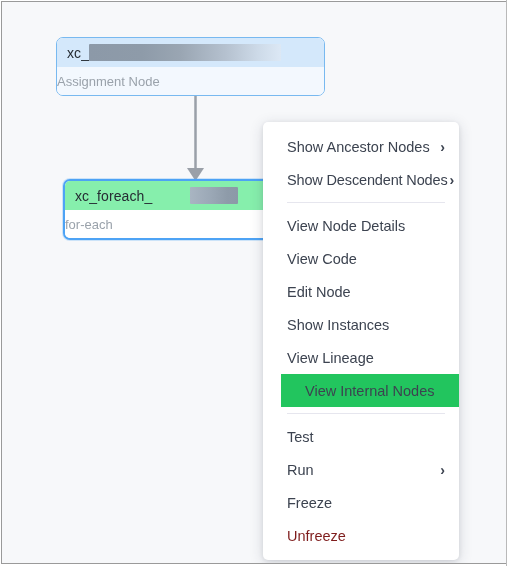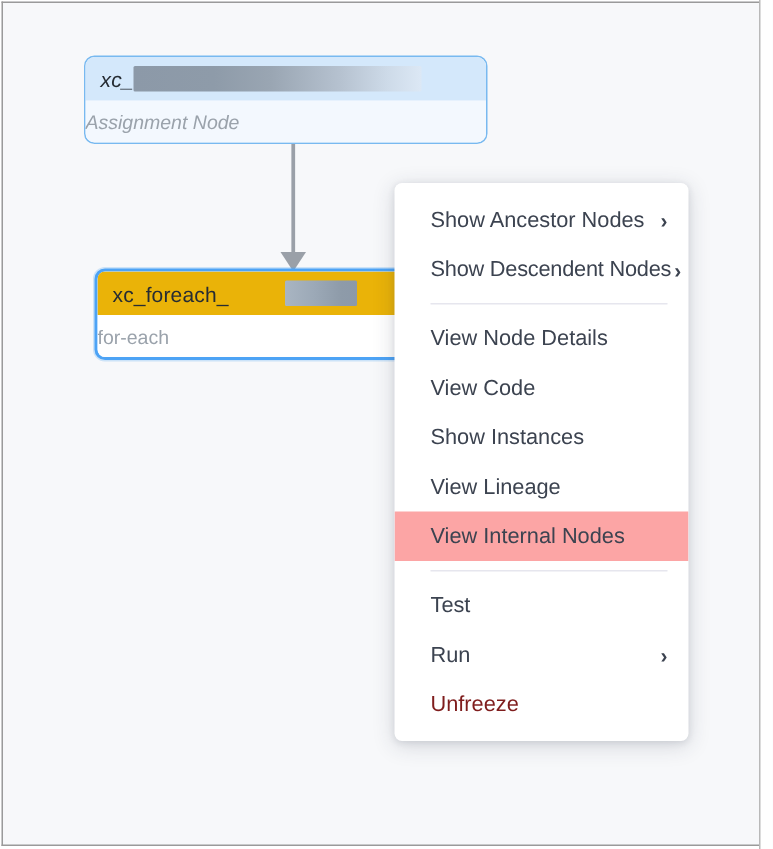--- a/index.html
+++ b/index.html
@@ -50,37 +50,36 @@
   
   .node {
     position: absolute;
     background: #ffffff;
     border-radius: 7px;
     box-sizing: border-box;
     overflow: hidden;
   }
   .node.plain {
     border: 1px solid #78b9f0;
-    font-style: italic;
   }
   .node.selected {
     border: 2px solid #4da3f5;
     box-shadow: 0 0 0 1px rgba(77,163,245,.25);
   }
 
   .node-header {
     position: relative;
     height: 29px;
     background: #d4e8fb;
     display: flex;
     align-items: center;
     padding: 0 10px;
     box-sizing: border-box;
   }
-  .node.selected .node-header { background: #eab308; gap: 38px; }
+  .node.selected .node-header { background: #86efac; gap: 38px; }
 
   .node-title {
     font-size: 14px;
     color: #262c33;
     white-space: nowrap;
     letter-spacing: .1px;
   }
   
   .redact {
     height: 17px;
@@ -140,21 +139,22 @@
     display: flex;
     align-items: center;
     padding: 0 14px 0 24px;
     font-size: 14.5px;
     color: #3c4350;
     white-space: nowrap;
     box-sizing: border-box;
     cursor: default;
   }
   .menu-item.highlighted {
-    background: #fca5a5;
+    background: #22c55e;
+    margin-left: 18px;
   }
   .menu-item.disabled {
     color: #7f1d1d;
   }
   .menu-label { flex: 0 0 auto; }
   .menu-chev {
     margin-left: auto;
     font-size: 14px;
     font-weight: bold;
     color: #3c4350;
@@ -214,36 +214,42 @@
           <span class="menu-chev">›</span>
         </div>
         <div class="menu-sep"></div>
         <div class="menu-item">
           <span class="menu-label">View Node Details</span>
         </div>
         <div class="menu-item">
           <span class="menu-label">View Code</span>
         </div>
         <div class="menu-item">
+          <span class="menu-label">Edit Node</span>
+        </div>
+        <div class="menu-item">
           <span class="menu-label">Show Instances</span>
         </div>
         <div class="menu-item">
           <span class="menu-label">View Lineage</span>
         </div>
         <div class="menu-item highlighted">
           <span class="menu-label">View Internal Nodes</span>
         </div>
         <div class="menu-sep"></div>
         <div class="menu-item">
           <span class="menu-label">Test</span>
         </div>
         <div class="menu-item">
           <span class="menu-label">Run</span>
           <span class="menu-chev">›</span>
         </div>
+        <div class="menu-item">
+          <span class="menu-label">Freeze</span>
+        </div>
         <div class="menu-item disabled">
           <span class="menu-label">Unfreeze</span>
         </div>
       </div>
 
   </div>
 
   <div id="right-gutter"></div>
 </div>
 

